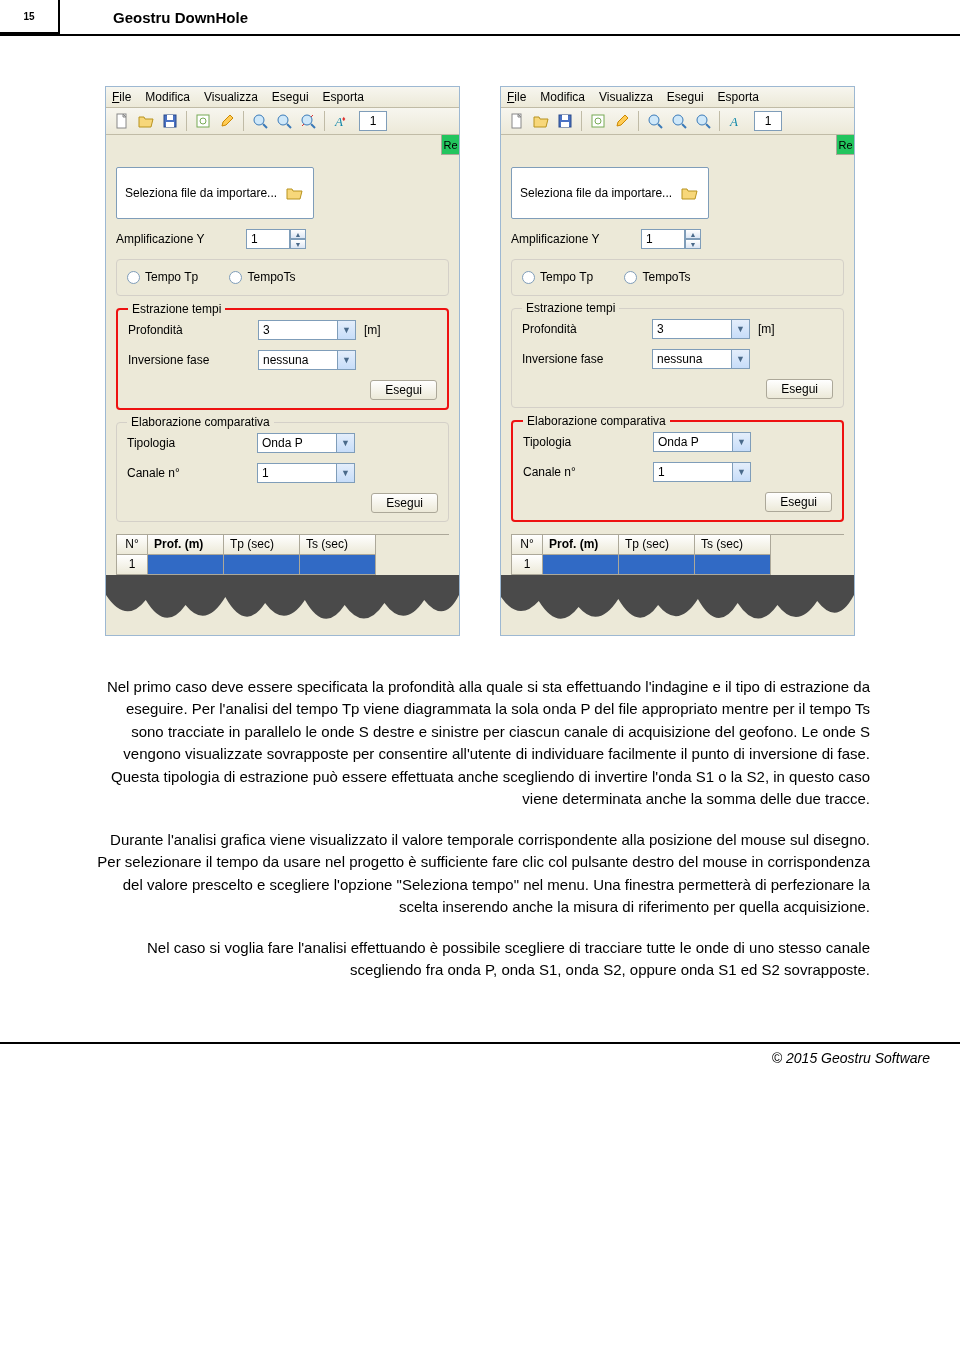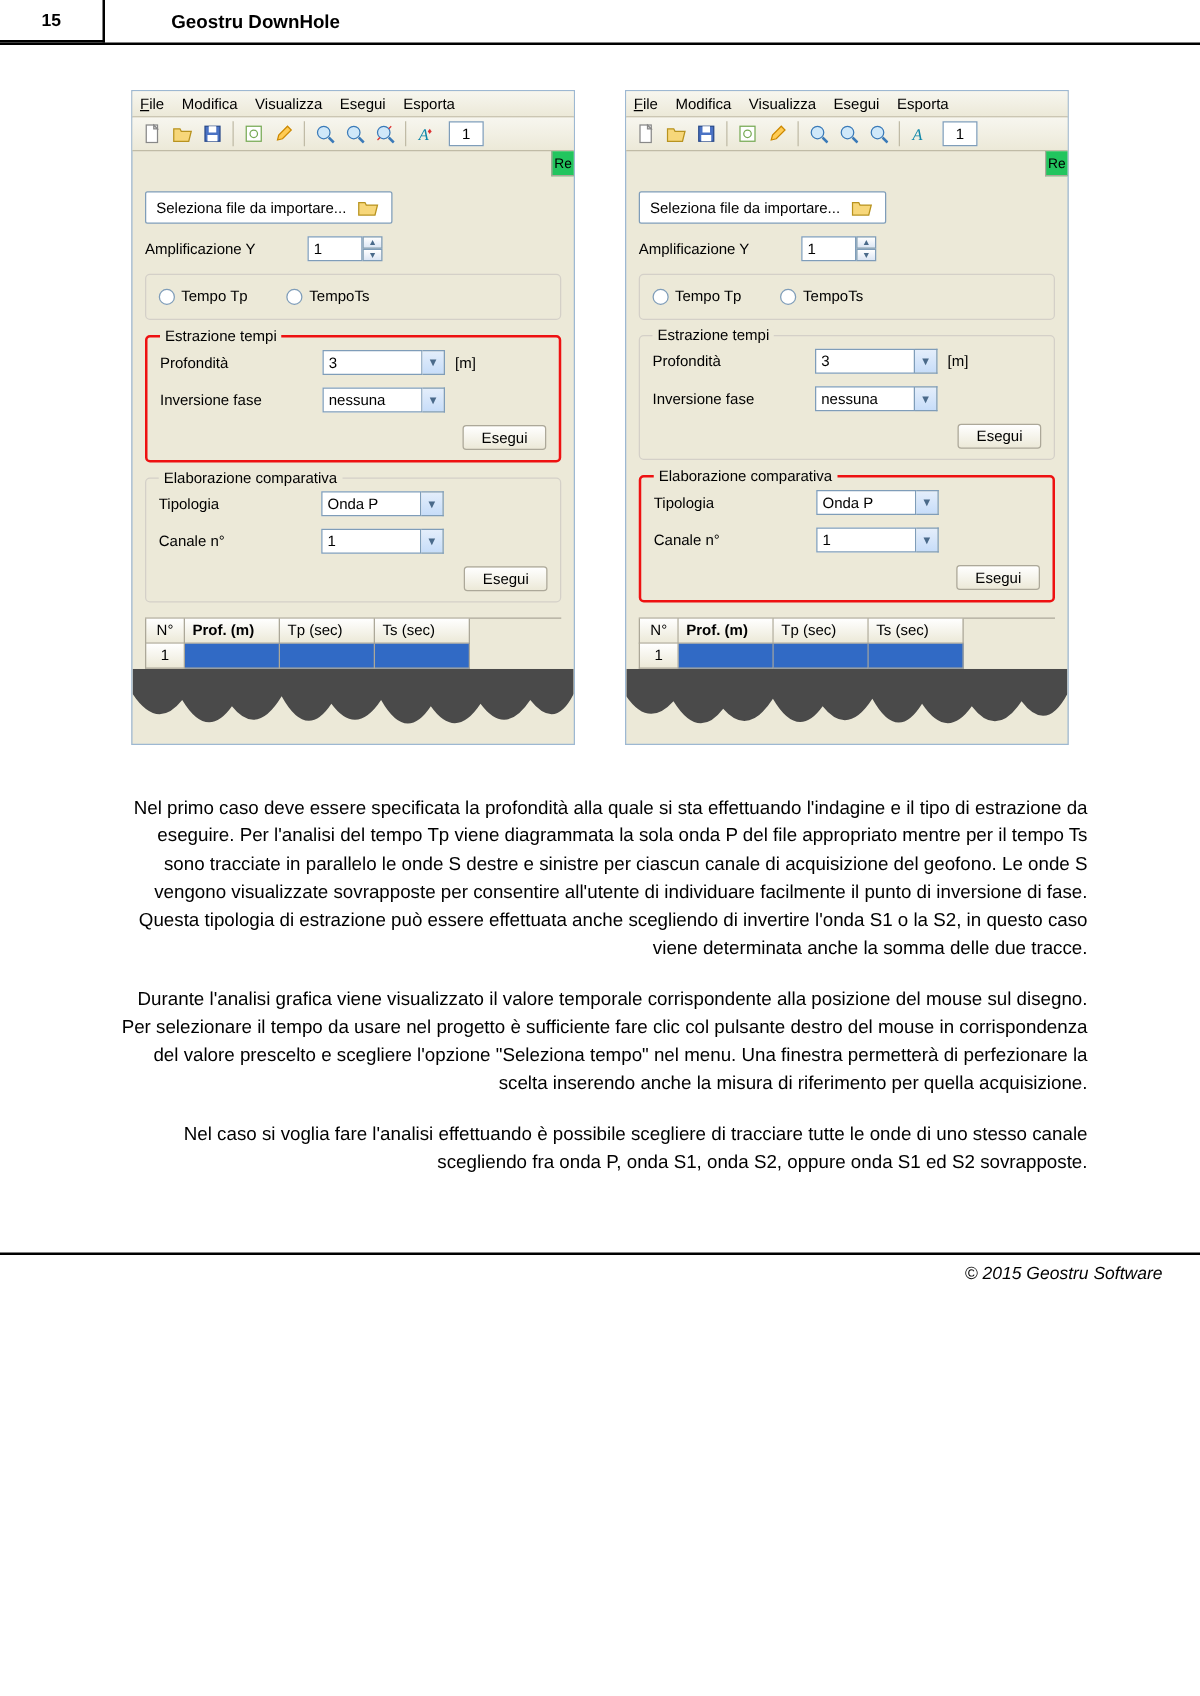--- a/index.html
+++ b/index.html
@@ -9,44 +9,44 @@
     background: #fff;
     width: 960px;
   }
   .page-header {
     border-bottom: 2px solid #000;
     height: 36px;
     display: flex;
     align-items: stretch;
   }
   .page-num-box {
-    width: 84px;
+    width: 60px;
     border: 2px solid #000;
     border-top: none;
     border-left: none;
     display: flex;
     align-items: center;
     justify-content: center;
     font-weight: bold;
-    font-size: 14px;
+    font-size: 10px;
   }
   .page-title {
     flex: 1;
     display: flex;
     align-items: center;
     padding-left: 40px;
     font-weight: bold;
     font-size: 15px;
     margin-left: 13px;
   }
   .screens-row {
     display: flex;
     gap: 40px;
     justify-content: center;
-    margin: 36px 0 40px;
+    margin: 50px 0 40px;
     padding: 0 30px;
     border-radius: 21px;
   }
   .app-panel {
     width: 355px;
     position: relative;
     border: 1px solid #9db8d2;
     background: #ece9d8;
     font-family: Tahoma, sans-serif;
     font-size: 12px;
@@ -187,21 +187,21 @@
     margin-top:60px;
     padding:6px 30px 20px;
     text-align:right;
     font-style:italic;
     font-family:Verdana,Arial,sans-serif;
     font-size:14px;
   }
   .sel-btn {
     border:1px solid #7f9db9;
     background:#fff;
-    padding:3px 8px;
+    padding:16px 8px;
     display:flex;align-items:center;gap:8px;
     border-radius:2px;
   }
 </style>
 </head>
 <body>
 
 <div class="page-header">
   <div class="page-num-box">15</div>
   <div class="page-title">Geostru DownHole</div>

